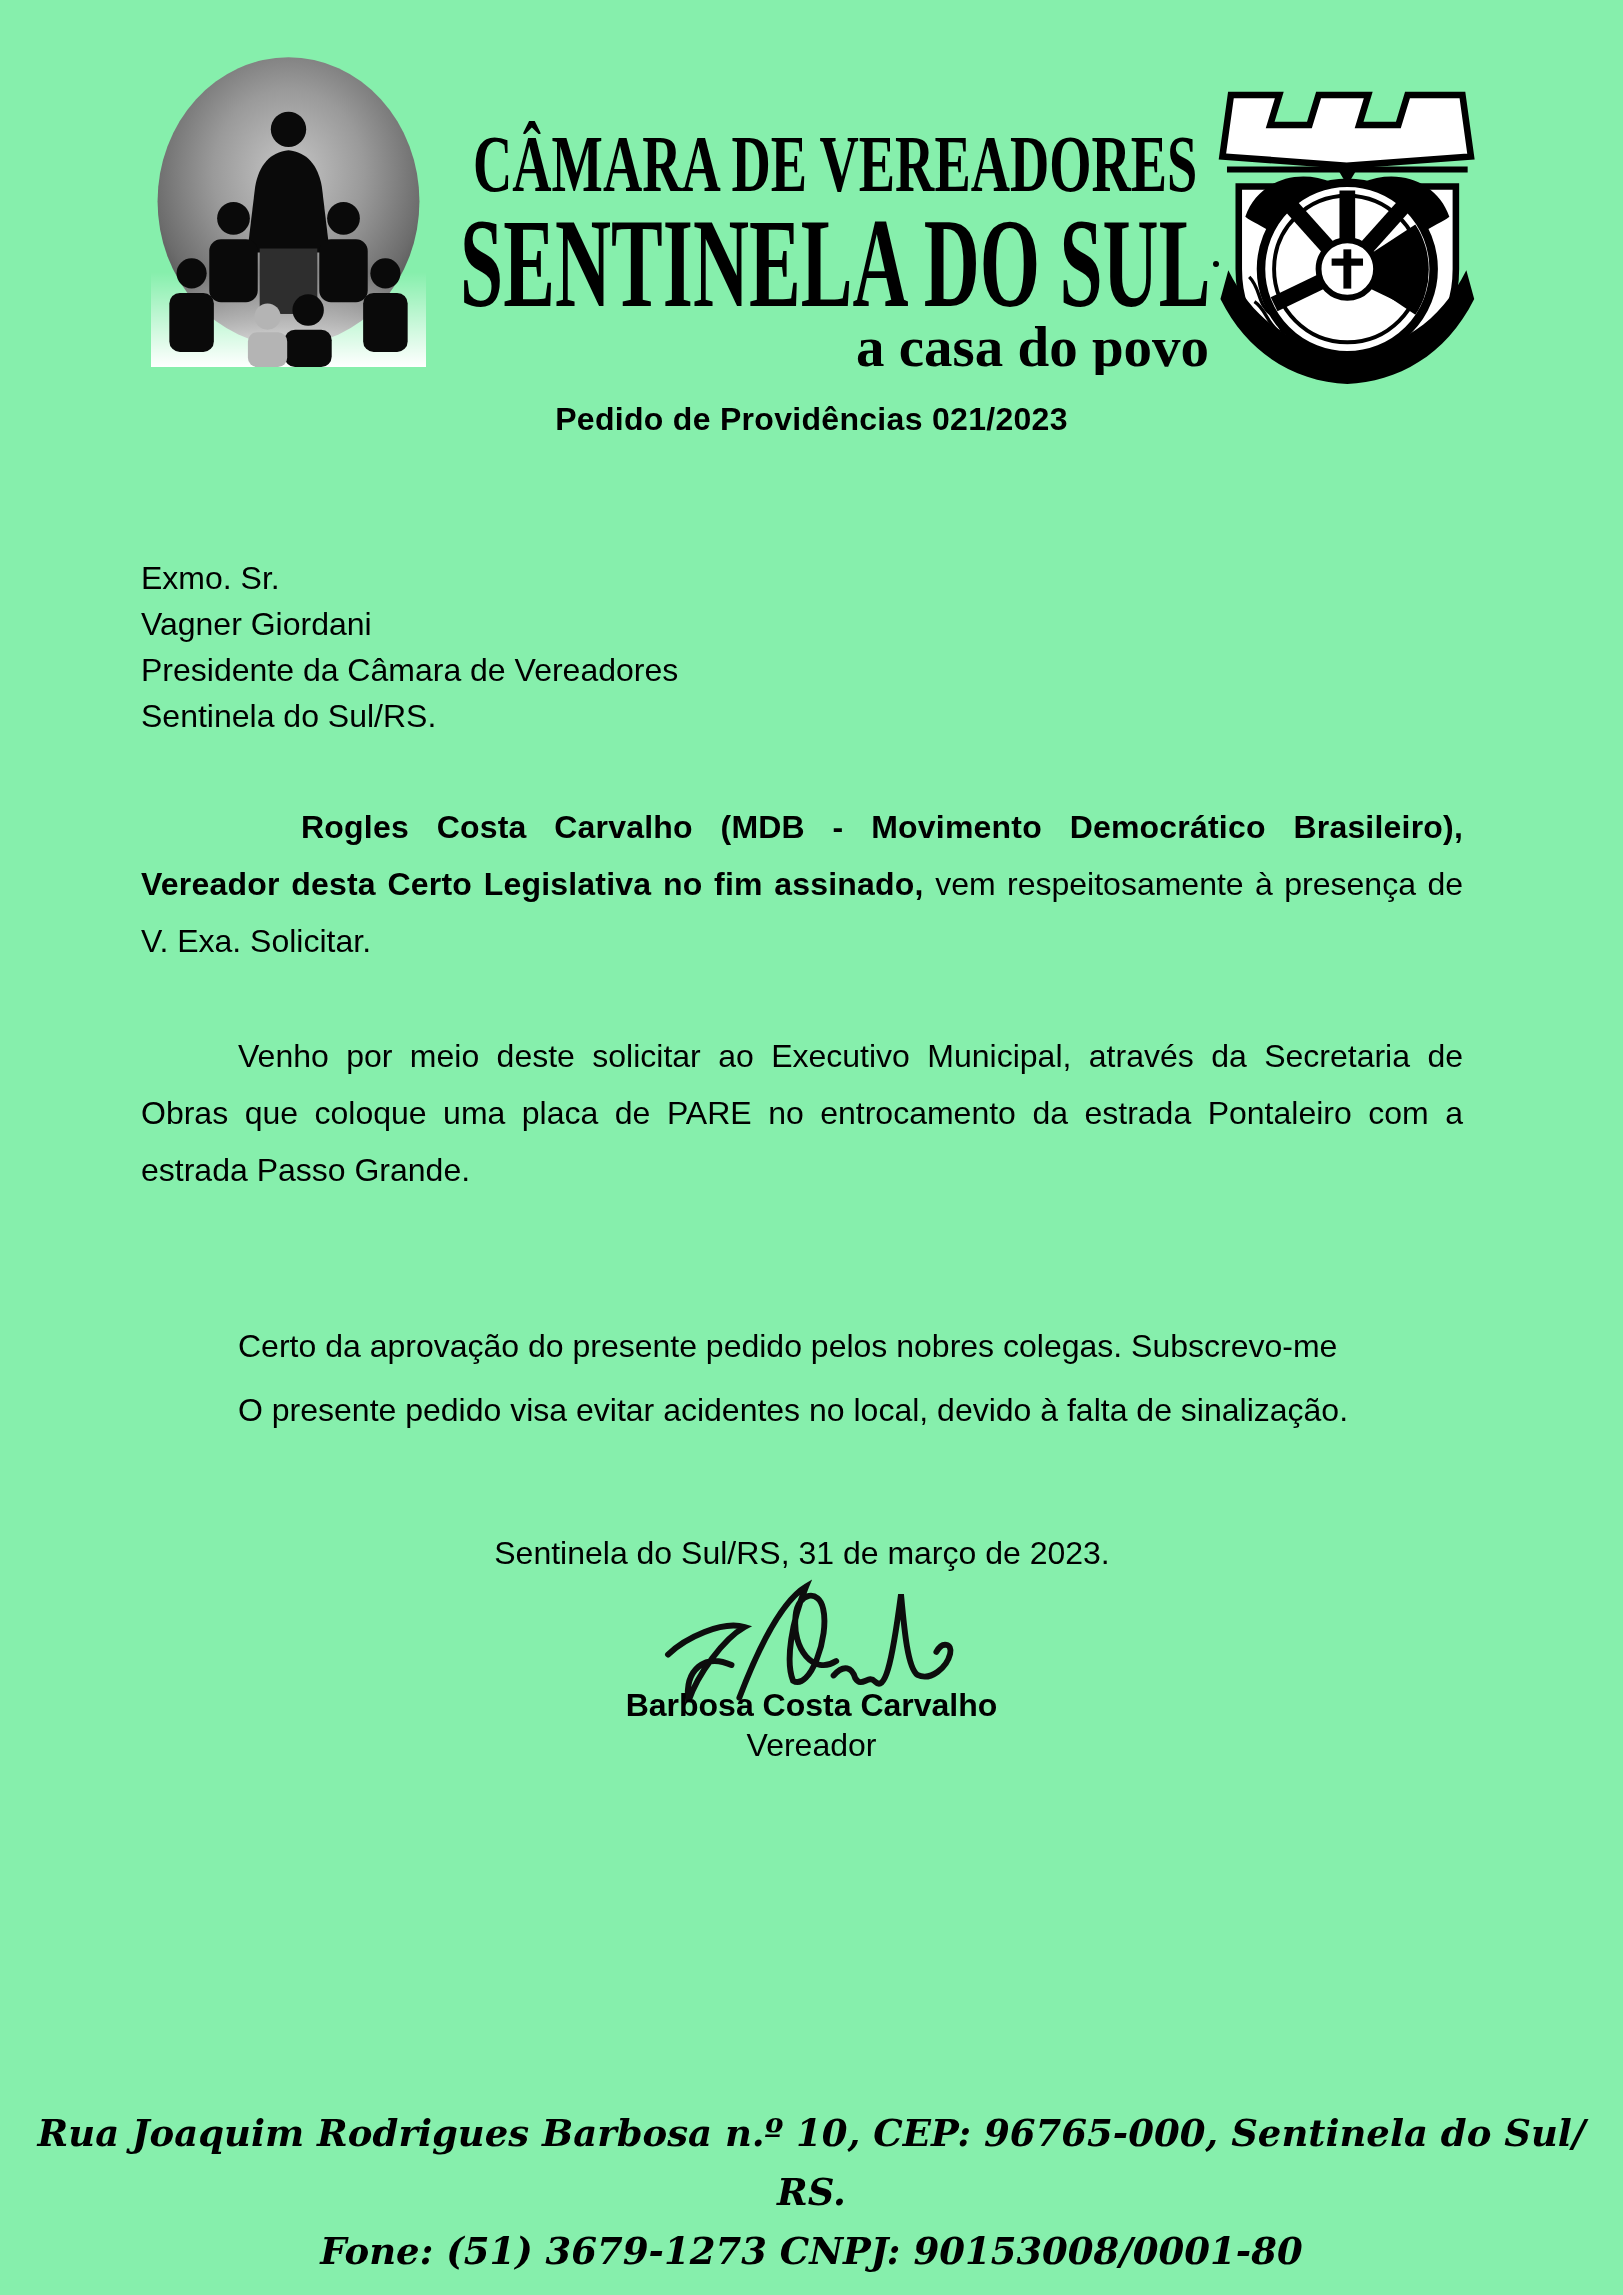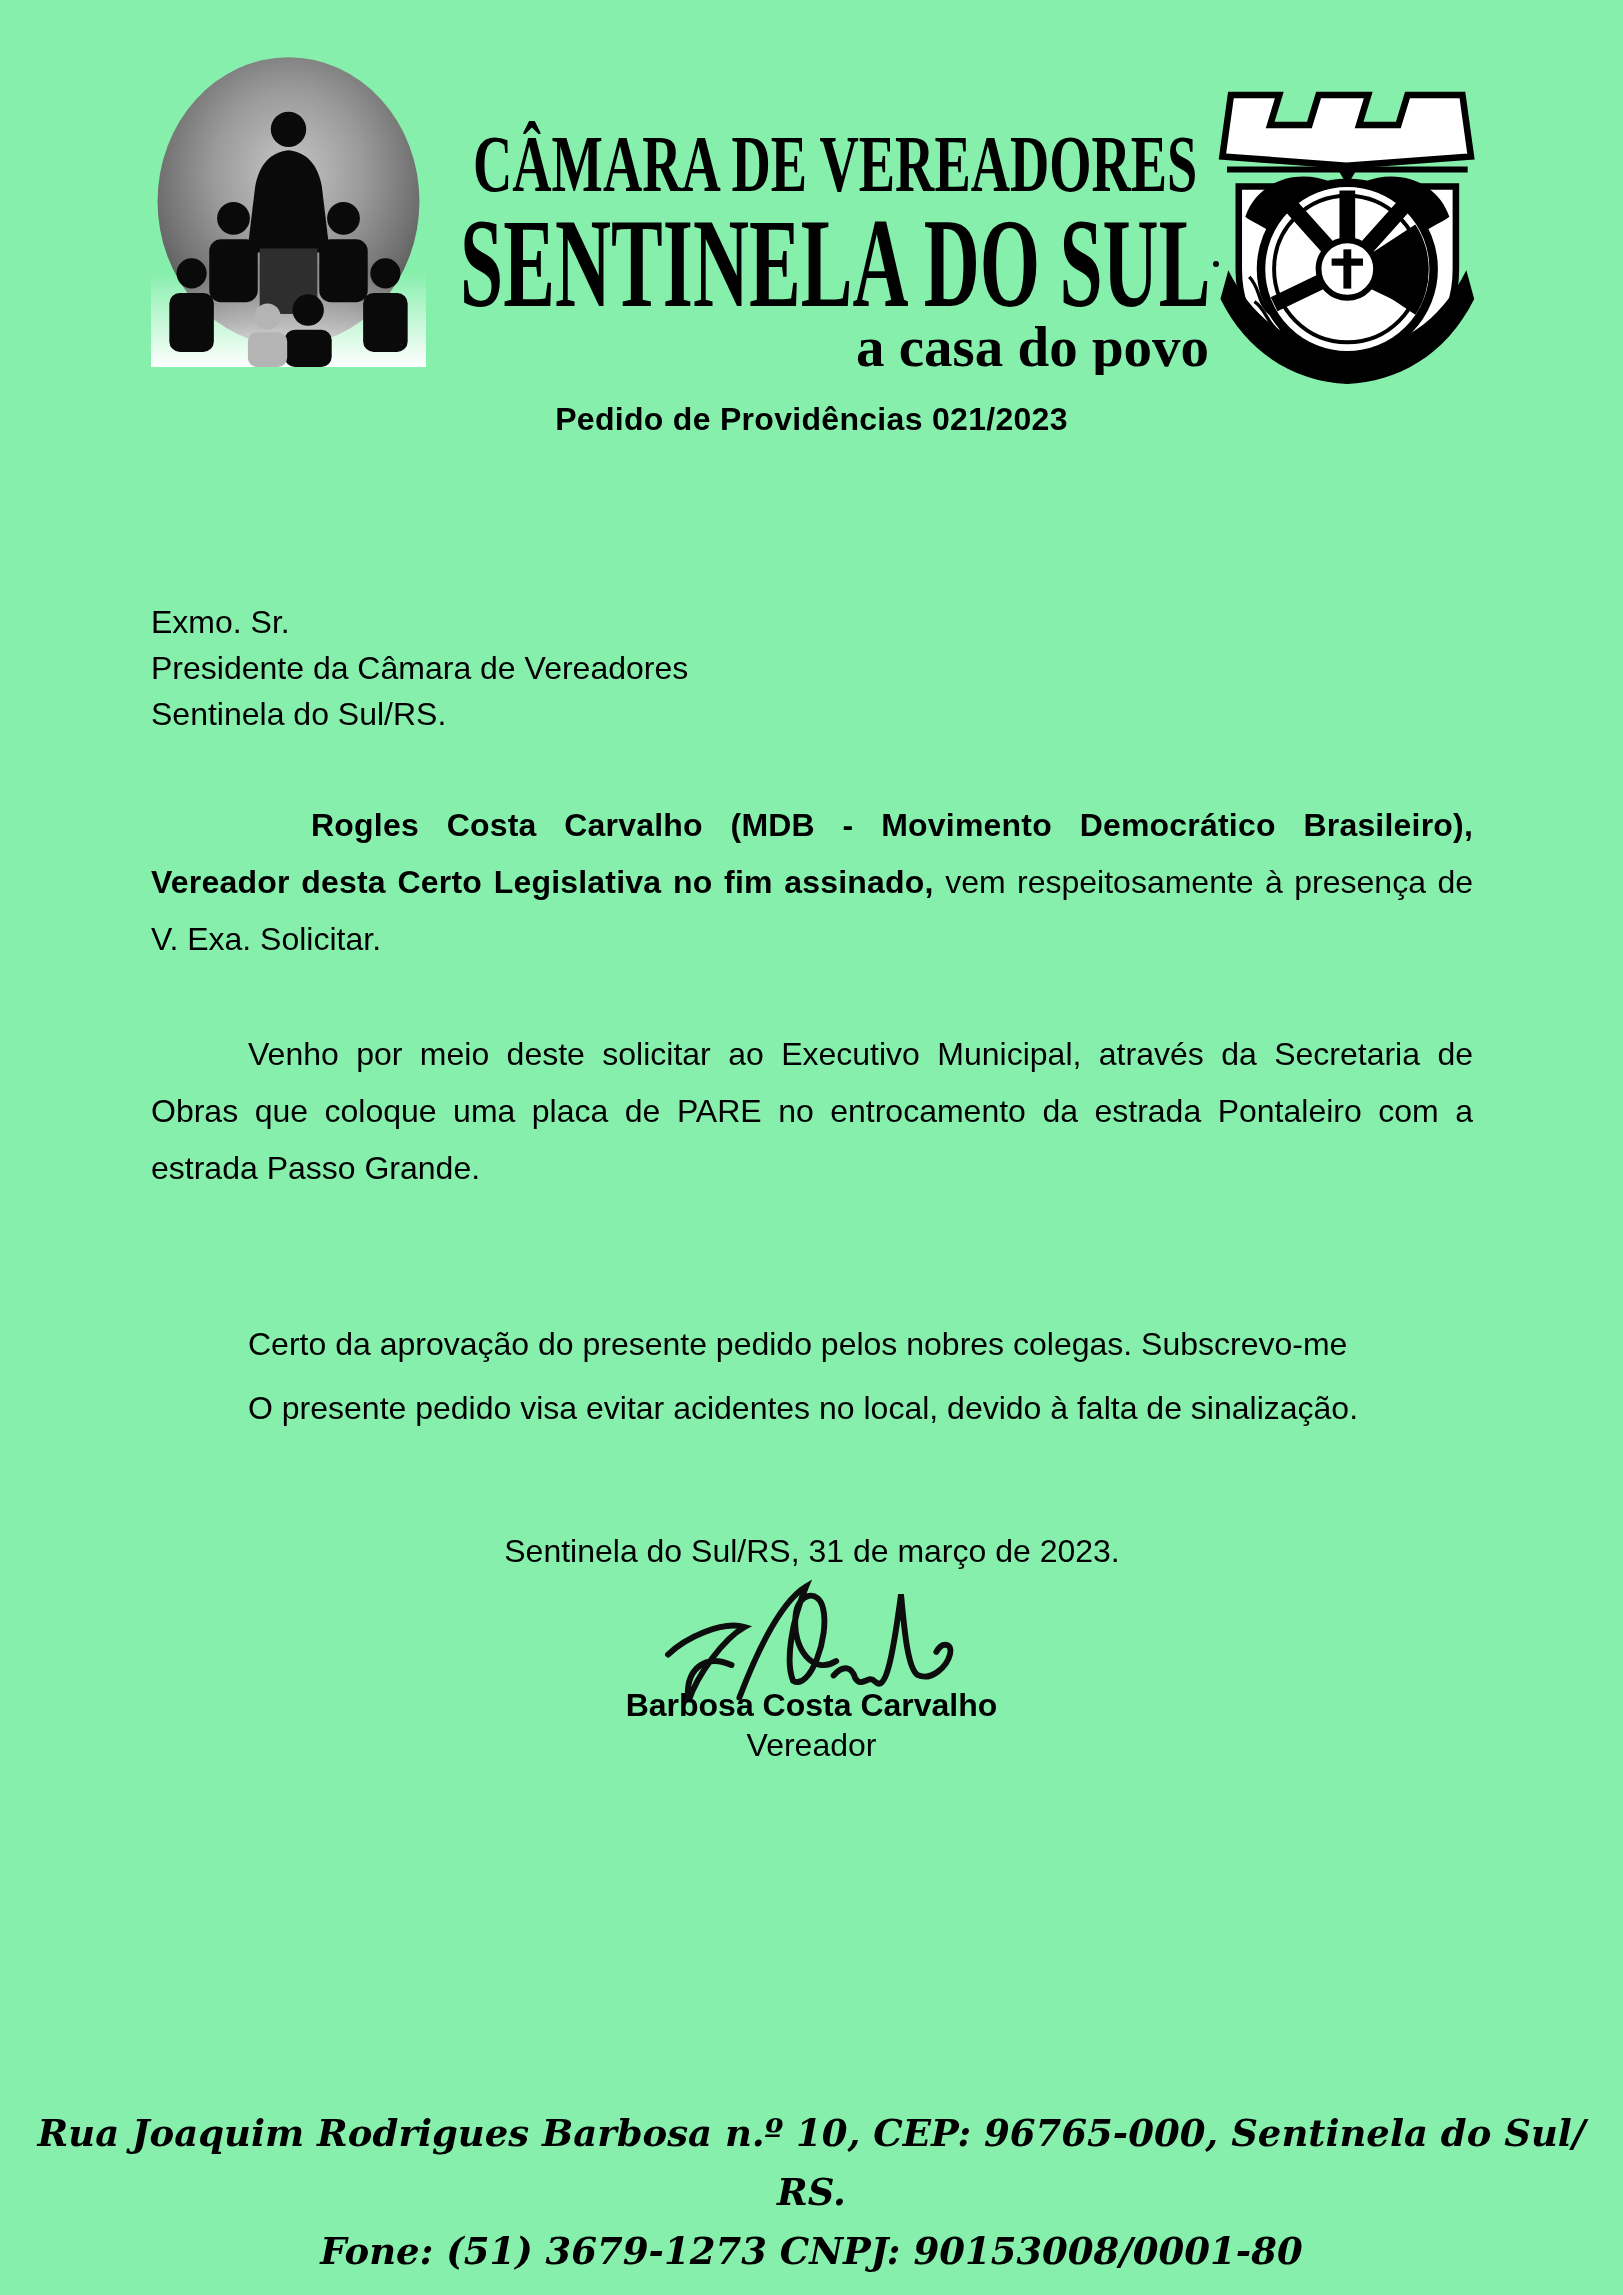--- a/index.html
+++ b/index.html
@@ -14,21 +14,21 @@
   .header{position:absolute;top:56px;left:151px;width:1332px;height:331px;}
   .logo-people{position:absolute;left:0;top:0;width:275px;height:311px;}
   .header-text{position:absolute;left:306px;top:51px;width:759px;height:268px;}
   .crest{position:absolute;right:0;top:5.2px;width:272px;height:327px;}
   .speck{position:absolute;left:1213px;top:261px;width:5.9px;height:5.9px;background:#000;border-radius:50%;}
   
   .doc-title{
     position:absolute;top:401px;left:0;width:100%;
     text-align:center;font-weight:bold;font-size:32px;letter-spacing:0.3px;
   }
-  .content{position:absolute;top:555px;left:151px;width:1322px;font-size:32px;margin-top:44px;}
+  .content{position:absolute;top:555px;left:141px;width:1322px;font-size:32px;}
   .addressee p{margin:0;line-height:46px;}
   .para{margin:0;text-align:justify;line-height:57px;}
   .p1{margin-top:60px;text-indent:160px;}
   .p1 .seg-bold{font-weight:bold;letter-spacing:0.2px;}
   .p2{margin-top:58px;text-indent:97px;}
   .p3{margin-top:6.5px;text-indent:97px;}
   .closing{margin-top:119px;text-indent:97px;text-align:left;}
   .dateline{margin-top:86px;text-align:center;line-height:57px;}
   
   .sig-block{position:absolute;top:1576px;left:0;width:100%;text-align:center;}
@@ -129,20 +129,21 @@
       <path d="M26,392 C66,472 132,514 208,518 C284,514 350,472 390,392 L402,436 C358,524 284,562 208,566 C132,562 58,524 14,436 Z" fill="#000" transform="translate(0,-72)"></path>
     </svg>
   </div>
   <div class="speck"></div>
 
   <div class="doc-title">Pedido de Providências 021/2023</div>
 
   <div class="content">
     <div class="addressee">
       <p>Exmo. Sr.</p>
+      <p>Vagner Giordani</p>
       <p>Presidente da Câmara de Vereadores</p>
       <p>Sentinela do Sul/RS.</p>
     </div>
 
     <p class="para p1"><span class="seg-bold">Rogles Costa Carvalho (MDB - Movimento Democrático Brasileiro), Vereador desta Certo Legislativa no fim assinado,</span><span> vem respeitosamente à presença de V. Exa. Solicitar.</span></p>
 
     <p class="para p2">Venho por meio deste solicitar ao Executivo Municipal, através da Secretaria de Obras que coloque uma placa de PARE no entrocamento da estrada Pontaleiro com a estrada Passo Grande.</p>
 
     <p class="para closing">Certo da aprovação do presente pedido pelos nobres colegas. Subscrevo-me</p>
 

